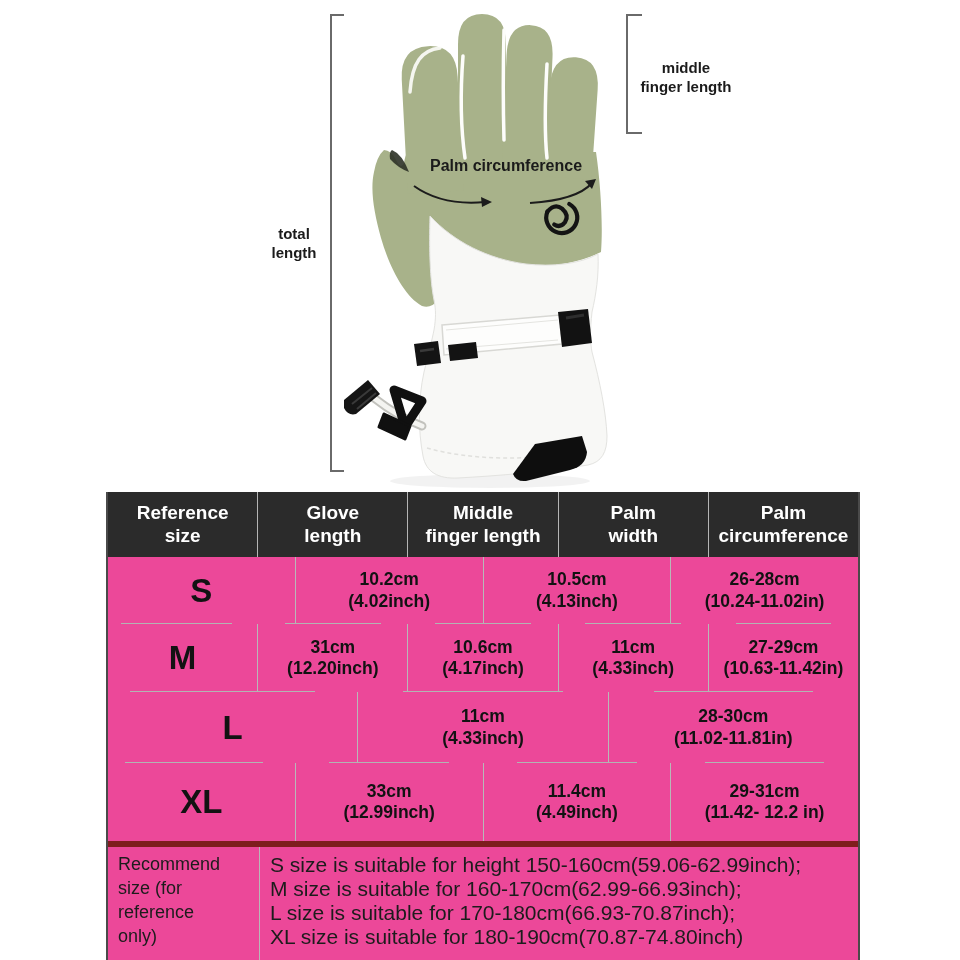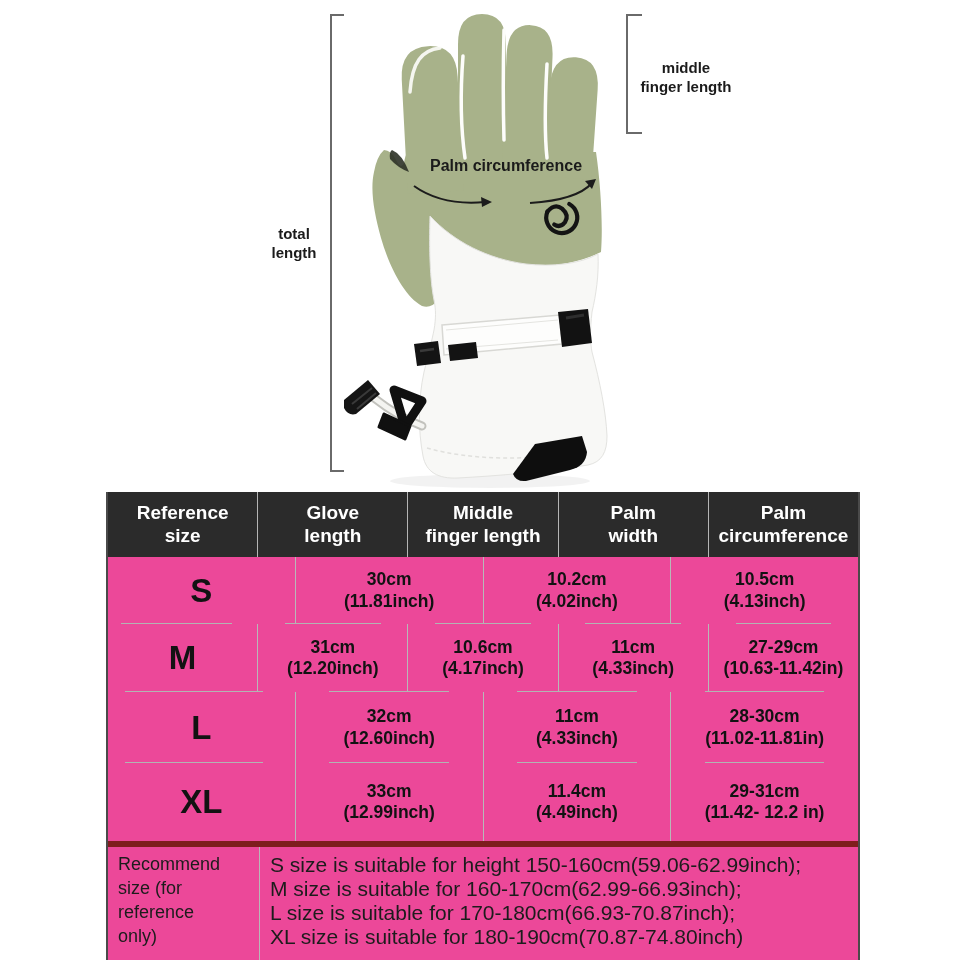--- a/index.html
+++ b/index.html
@@ -165,31 +165,31 @@
         <div>Palm</div>
         <div>circumference</div>
       </div>
     </div>
 
     <div class="tbody">
 
       <div class="trow">
         <div class="td tsize">S</div>
         <div class="td">
-          <div>30cm</div>
-          <div>(11.81inch)</div>
-        </div>
-        <div class="td">
           <div>10.2cm</div>
           <div>(4.02inch)</div>
         </div>
         <div class="td">
           <div>10.5cm</div>
           <div>(4.13inch)</div>
         </div>
+        <div class="td">
+          <div>26-28cm</div>
+          <div>(10.24-11.02in)</div>
+        </div>
       </div>
 
       <div class="trow">
         <div class="td tsize">M</div>
         <div class="td">
           <div>31cm</div>
           <div>(12.20inch)</div>
         </div>
         <div class="td">
           <div>10.6cm</div>
@@ -200,24 +200,20 @@
           <div>(4.33inch)</div>
         </div>
         <div class="td">
           <div>27-29cm</div>
           <div>(10.63-11.42in)</div>
         </div>
       </div>
 
       <div class="trow">
         <div class="td tsize">L</div>
-        <div class="td">
-          <div>32cm</div>
-          <div>(12.60inch)</div>
-        </div>
         <div class="td">
           <div>11cm</div>
           <div>(4.33inch)</div>
         </div>
         <div class="td">
           <div>28-30cm</div>
           <div>(11.02-11.81in)</div>
         </div>
       </div>
 

